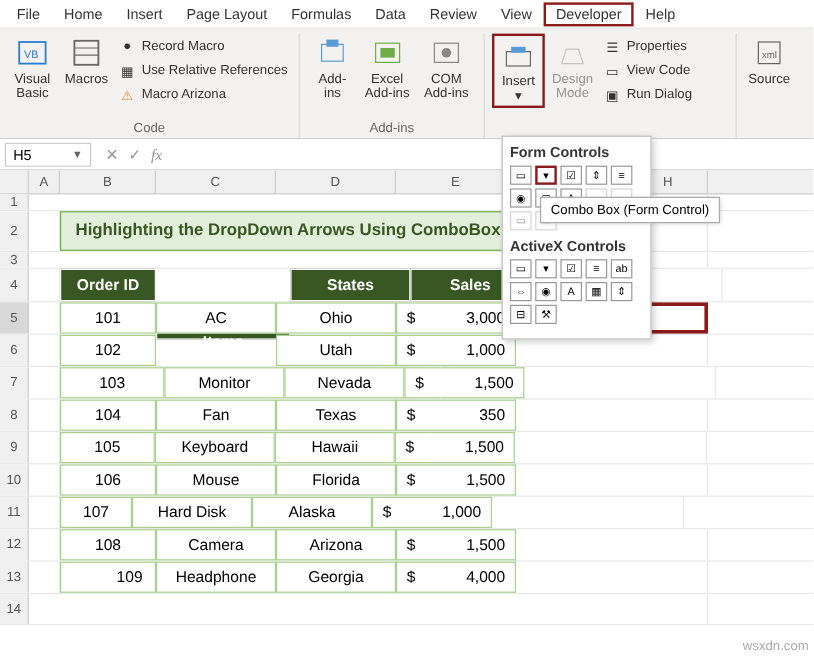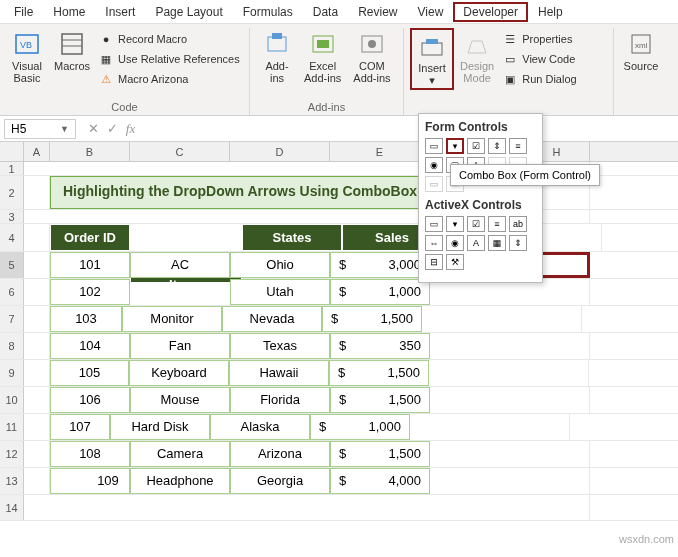--- a/index.html
+++ b/index.html
@@ -279,21 +279,21 @@
     <div class="td" style="width:80px;">102</div>
     <div class="td" style="width:100px;margin-top:36px;">TV</div>
     <div class="td" style="width:100px;">Utah</div>
     <div class="td money-sym" style="width:30px;">$</div>
     <div class="td money-val" style="width:70px;">1,000</div>
     <div class="cell" style="width:160px;"></div>
   </div>
         <div class="row" style="height: 27px;">
     <div class="row-h ">7</div>
     <div class="cell" style="width:26px;"></div>
-    <div class="td" style="width:72px;">103</div>
+    <div class="td" style="width:87px;">103</div>
     <div class="td" style="width:100px;">Monitor</div>
     <div class="td" style="width:100px;">Nevada</div>
     <div class="td money-sym" style="width:30px;">$</div>
     <div class="td money-val" style="width:70px;">1,500</div>
     <div class="cell" style="width:160px;"></div>
   </div>
         <div class="row" style="height: 27px;">
     <div class="row-h ">8</div>
     <div class="cell" style="width:26px;"></div>
     <div class="td" style="width:80px;">104</div>

